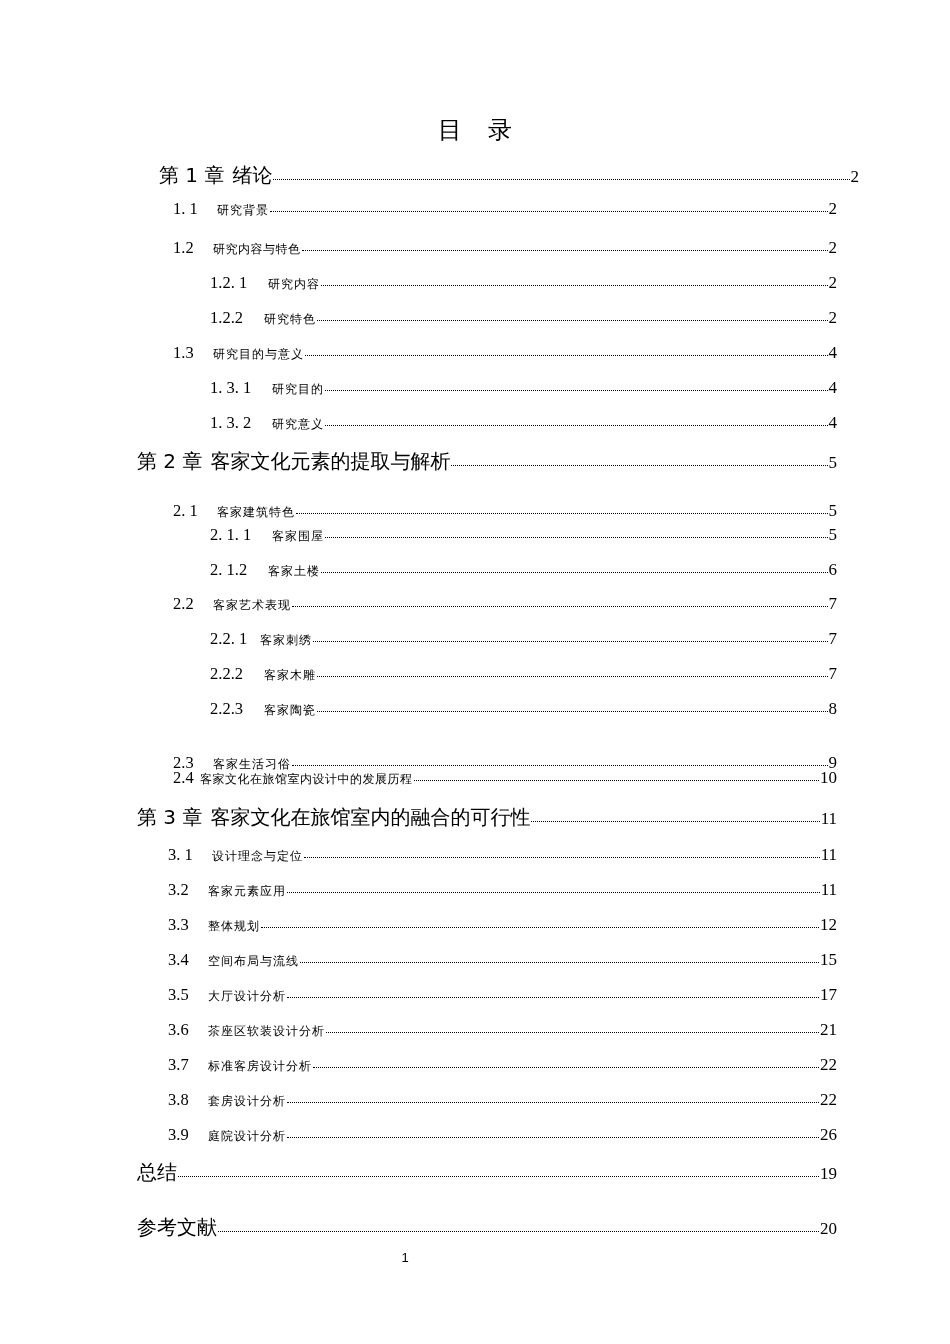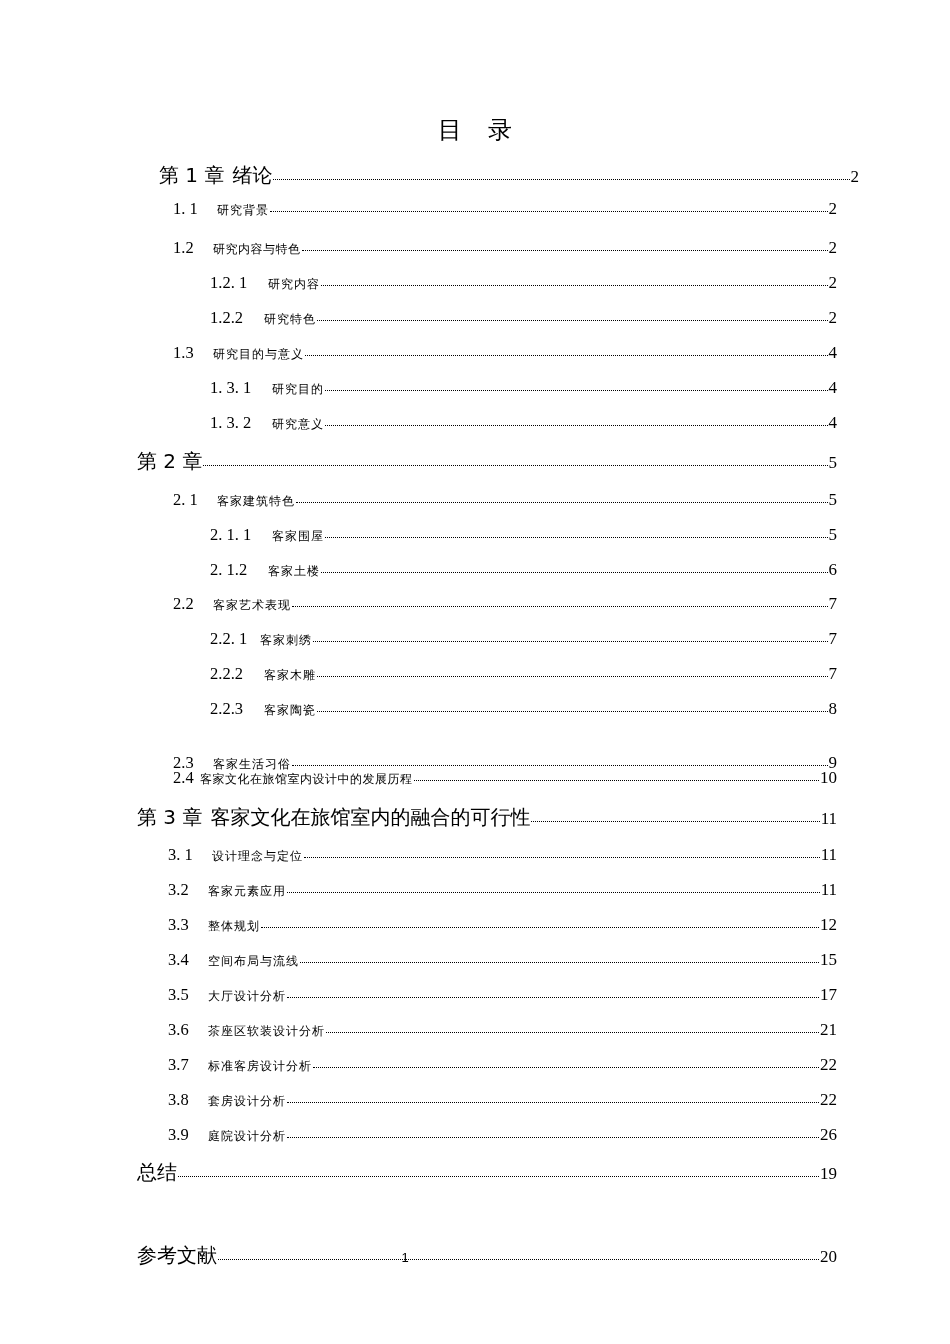--- a/index.html
+++ b/index.html
@@ -157,26 +157,27 @@
 
   <div class="toc-row lvl-sub" style="top:410px;left:210px;width:627px;">
     <span class="num" style="width:62px;">1. 3. 2</span>
     <span class="title">研究意义</span>
     <span class="leader"></span>
     <span class="page">4</span>
   </div>
 
   <div class="toc-row lvl-chapter" style="top:446px;left:137px;width:700px;">
     <span class="num">第 2 章</span>
+    <span class="title" style="margin-left:8px;">客家文化元素的提取与解析</span>
     <span class="leader"></span>
     <span class="page">5</span>
   </div>
 
   <div class="toc-row lvl-section" style="top:487px;left:173px;width:664px;">
-    <span class="num" style="width:44px;">2. 1</span>
+    <span class="num" style="width:44px;margin-top:11px;">2. 1</span>
     <span class="title">客家建筑特色</span>
     <span class="leader"></span>
     <span class="page">5</span>
   </div>
 
   <div class="toc-row lvl-sub" style="top:522px;left:210px;width:627px;">
     <span class="num" style="width:62px;">2. 1. 1</span>
     <span class="title">客家围屋</span>
     <span class="leader"></span>
     <span class="page">5</span>
@@ -300,21 +301,21 @@
     <span class="leader"></span>
     <span class="page">26</span>
   </div>
 
   <div class="toc-row lvl-chapter" style="top:1157px;left:137px;width:700px;">
     <span class="title">总结</span>
     <span class="leader"></span>
     <span class="page">19</span>
   </div>
 
-  <div class="toc-row lvl-chapter" style="top:1240px;left:137px;width:700px;">
+  <div class="toc-row lvl-chapter" style="top:1212px;left:137px;width:700px;">
     <span class="title">参考文献</span>
     <span class="leader"></span>
     <span class="page">20</span>
   </div>
 
 </div>
 
 <div class="footer-page">1</div>
 
 </body></html>

